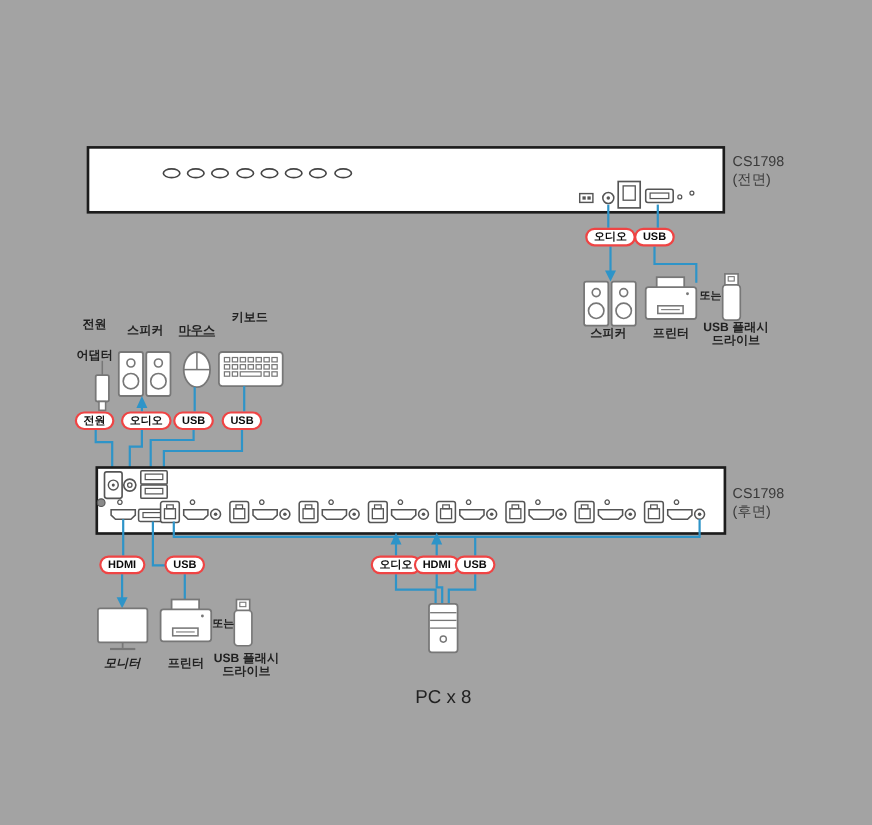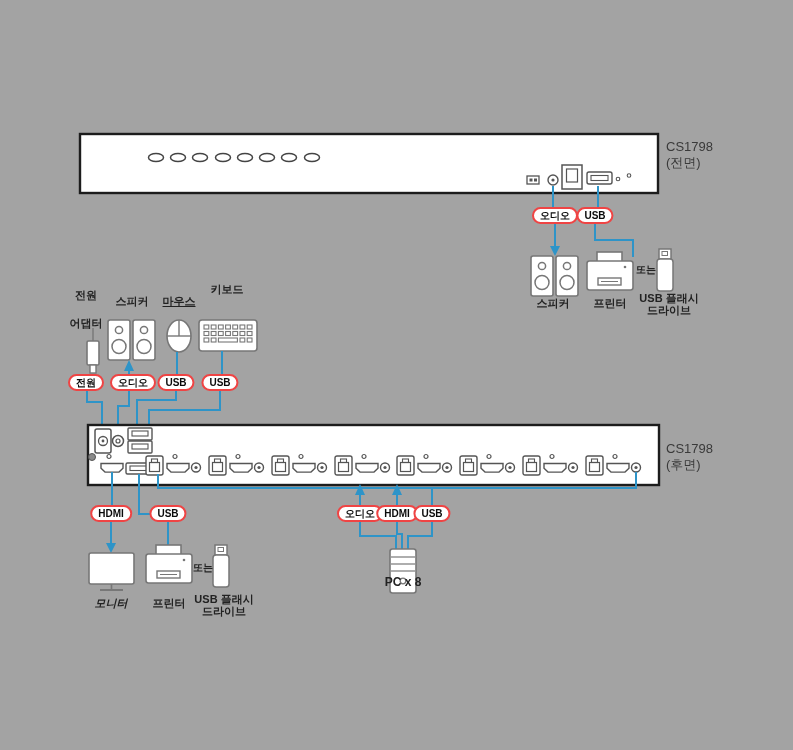--- a/index.html
+++ b/index.html
@@ -298,15 +298,15 @@
   <div class="badge" style="left:168px;top:505px;">USB</div>
   <div class="lbl" style="left:111px;top:597px;font-style:italic;">모니터</div>
   <div class="lbl" style="left:169px;top:597px;">프린터</div>
   <div class="lbl small" style="left:203px;top:562px;">또는</div>
   <div class="lbl" style="left:224px;top:593px;">USB 플래시</div>
   <div class="lbl" style="left:224px;top:605px;">드라이브</div>
 
   <div class="badge" style="left:360px;top:505px;">오디오</div>
   <div class="badge" style="left:397px;top:505px;">HDMI</div>
   <div class="badge" style="left:432px;top:505px;">USB</div>
-  <div class="lbl" style="left:403px;top:576px;font-weight:700;font-size:12px;">PC x 8</div>
+  <div class="lbl" style="left:403px;top:624px;font-weight:400;font-size:17px;">PC x 8</div>
 
 </div>
 
 </body></html>

